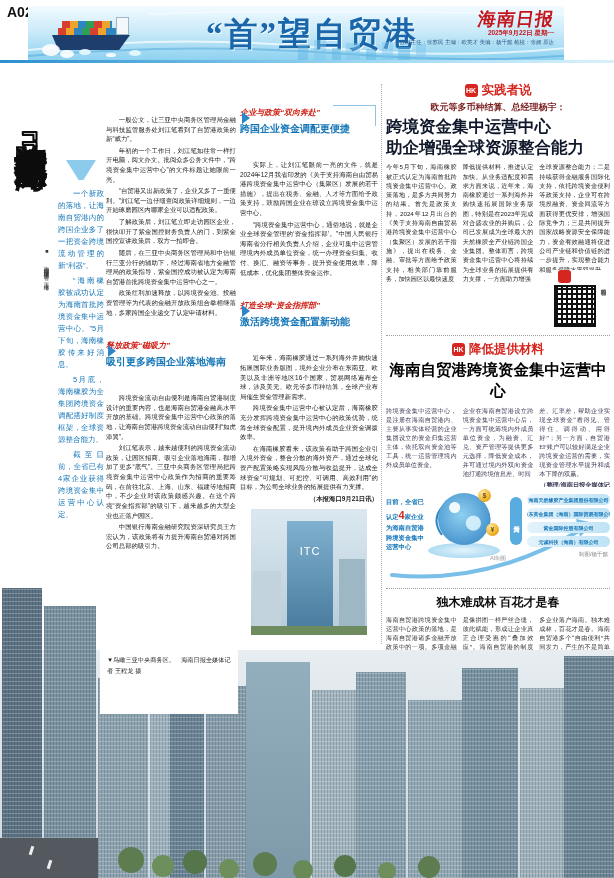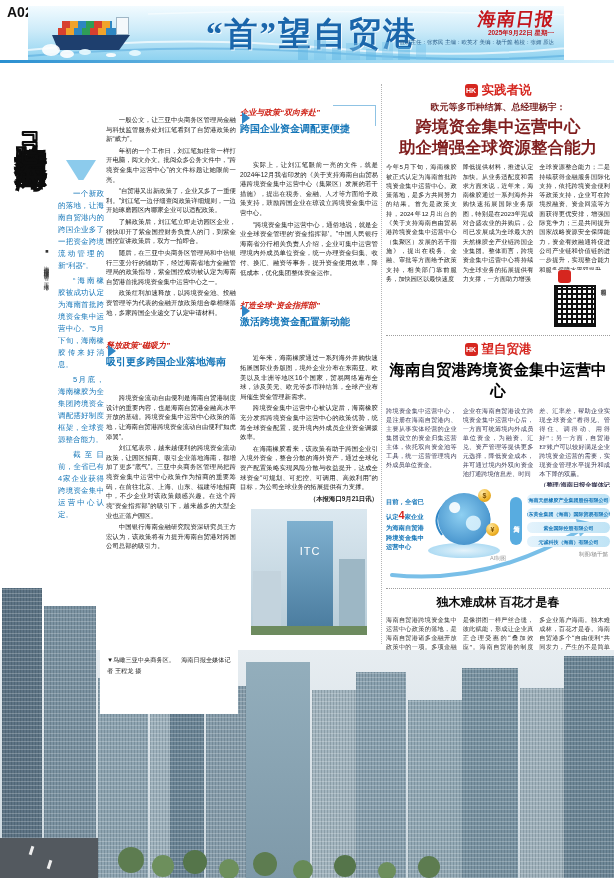--- a/index.html
+++ b/index.html
@@ -76,21 +76,21 @@
   .ibldR{position:absolute;left:88px;top:50px;width:26px;bottom:0;background:#9db7c5;}
   .igreen{position:absolute;left:0;bottom:0;width:100%;height:9px;background:#6d8b5f;}
   
   .raildiv{position:absolute;left:381px;top:84px;height:560px;border-left:1px dotted #b5b5b5;}
   .rail{position:absolute;left:386px;top:82px;width:224px;}
   .tagline{display:flex;justify-content:center;align-items:center;gap:4px;margin-bottom:2px;}
   .tagico{width:13px;height:13px;background:#d6261f;color:#fff;border-radius:3px;font-size:7px;
           font-weight:bold;display:flex;align-items:center;justify-content:center;}
   .tagtxt{color:#d6261f;font-weight:900;font-size:12.5px;}
   .pkick{text-align:center;font-size:9px;font-weight:bold;color:#7a1f1f;margin:2px 0;}
-  .ptitle{text-align:center;font-size:16.5px;font-weight:900;color:#7f1d1d;line-height:1.25;}
+  .ptitle{text-align:left;font-size:16.5px;font-weight:900;color:#0f172a;line-height:1.25;}
   .cols3{display:flex;gap:6px;margin-top:5px;text-align:justify;}
   .cols3>div{flex:1;overflow:hidden;}
   .practice-body{height:168px;font-size:6.2px;line-height:1.5;color:#222;position:relative;}
   .qrwrap{position:absolute;right:0;bottom:0;width:58px;height:60px;background:#fff;}
   .qrbadge{position:absolute;left:6px;top:0;width:13px;height:13px;background:#d6261f;border-radius:3px;}
   .qr{position:absolute;left:2px;top:15px;width:38px;height:38px;background:#fff;border:2px solid #111;
       background-image:
         repeating-linear-gradient(0deg,#111 0 2px,transparent 2px 5px),
         repeating-linear-gradient(90deg,#111 0 2px,#fff 2px 5px);}
   .qrlabel{position:absolute;right:2px;top:15px;writing-mode:vertical-rl;text-orientation:upright;
@@ -250,21 +250,21 @@
         <span class="qrlabel">扫码看视频</span>
       </div>
     </div>
   </div>
 
   <hr class="dots">
 
   <div>
     <div class="tagline">
       <span class="tagico">HK</span>
-      <span class="tagtxt">望自贸港</span>
+      <span class="tagtxt">降低提供材料</span>
     </div>
     <div class="policy-title">海南自贸港跨境资金集中运营中心</div>
     <div class="cols3 policy-body">
       <div>跨境资金集中运营中心，是注册在海南自贸港内、主要从事实体经营的企业集团设立的资金归集运营主体，依托双向资金池等工具，统一运营管理境内外成员单位资金。</div>
       <div>企业在海南自贸港设立跨境资金集中运营中心后，一方面可统筹境内外成员单位资金，为融资、汇兑、资产管理等提供更多元选择，降低资金成本，并可通过境内外双向资金池打通跨境信息差、时间</div>
       <div>
         <span>差、汇率差，帮助企业实现全球资金“看得见、管得住、调得动、用得好”；另一方面，自贸港EF账户可以较好满足企业跨境资金运营的需要，实现资金管理水平提升和成本下降的双赢。</span>
         <span class="pcredit">（整理/海南日报全媒体记者 王培琳）</span>
       </div>
     </div>

